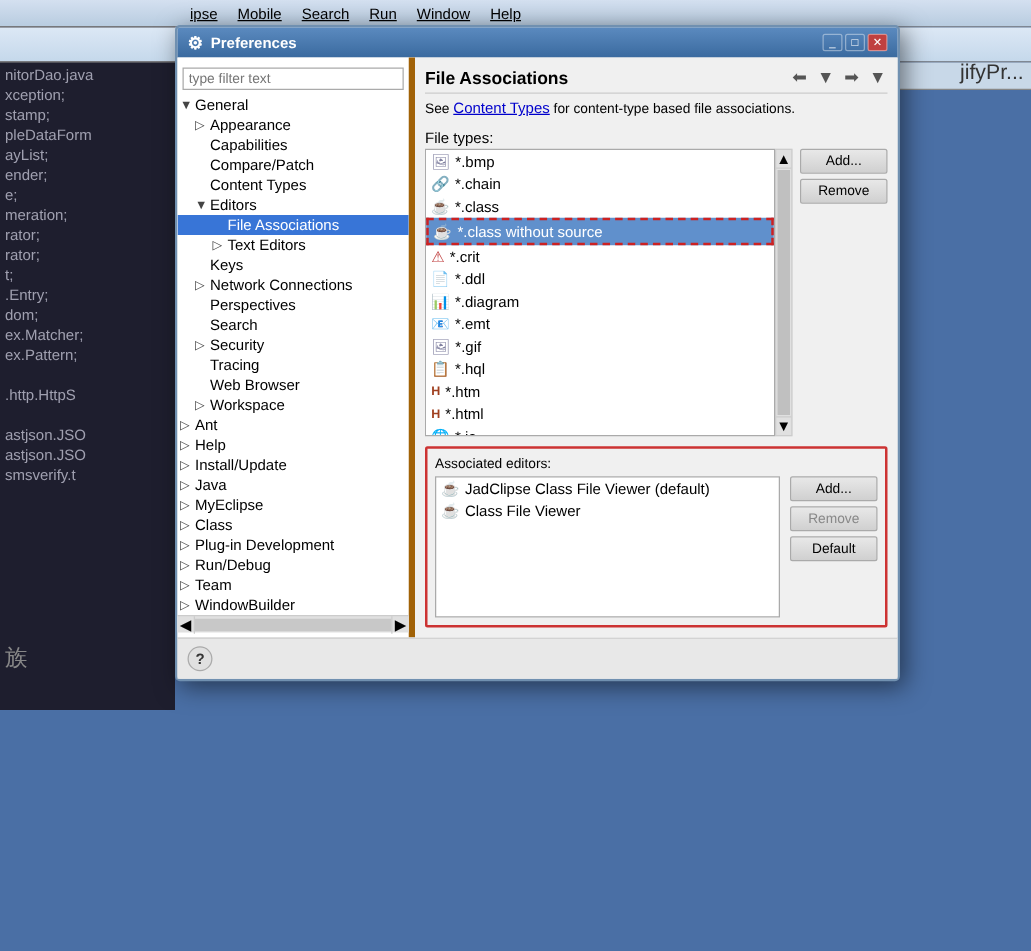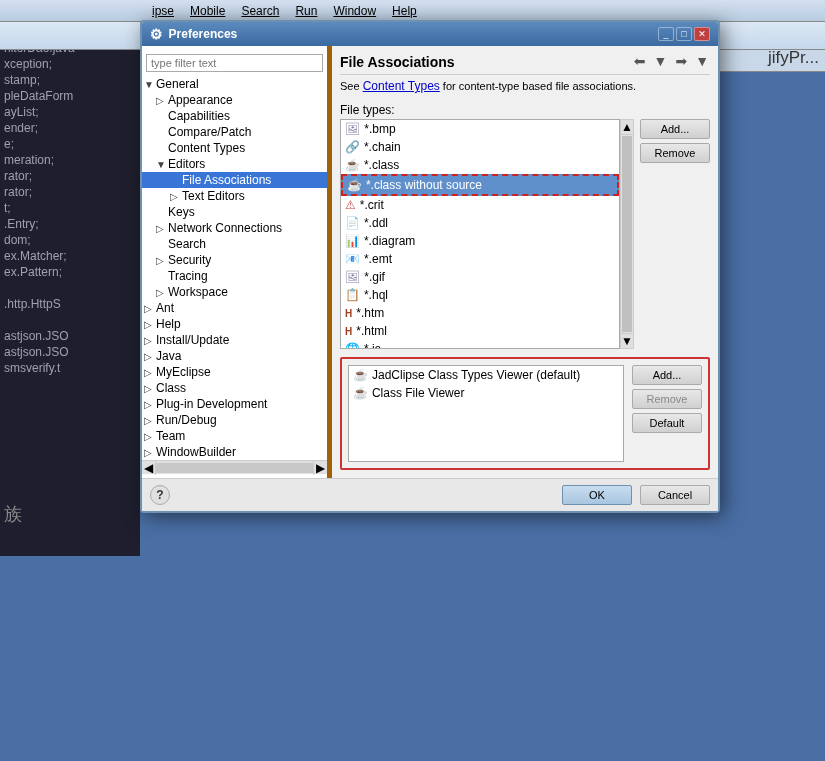--- a/index.html
+++ b/index.html
@@ -6,21 +6,21 @@
     body { background: #4a7ab5; width: 825px; height: 761px; overflow: hidden; position: relative; }
 
     .eclipse-bg {
       position: absolute;
       top: 0; left: 0; right: 0; bottom: 0;
       background: #4a6fa5;
     }
 
     .code-panel {
       position: absolute;
-      top: 0; left: 0;
+      top: 12px; left: 0;
       width: 140px;
       height: 556px;
       background: #1e1e2e;
       color: #c0c0c0;
       font-family: monospace;
       font-size: 11px;
       padding: 40px 4px 4px 4px;
       overflow: hidden;
     }
 
@@ -427,29 +427,37 @@
           <div class="tree-item" style="padding-left:14px;">
             <span class="arrow">&nbsp;</span>
             <span>Keys</span>
           </div>
           <div class="tree-item" style="padding-left:14px;">
             <span class="arrow">▷</span>
             <span>Network Connections</span>
           </div>
           <div class="tree-item" style="padding-left:14px;">
             <span class="arrow">&nbsp;</span>
+            <span>Perspectives</span>
+          </div>
+          <div class="tree-item" style="padding-left:14px;">
+            <span class="arrow">&nbsp;</span>
             <span>Search</span>
           </div>
           <div class="tree-item" style="padding-left:14px;">
             <span class="arrow">▷</span>
             <span>Security</span>
           </div>
           <div class="tree-item" style="padding-left:14px;">
             <span class="arrow">&nbsp;</span>
             <span>Tracing</span>
+          </div>
+          <div class="tree-item" style="padding-left:14px;">
+            <span class="arrow">&nbsp;</span>
+            <span>Web Browser</span>
           </div>
           <div class="tree-item" style="padding-left:14px;">
             <span class="arrow">▷</span>
             <span>Workspace</span>
           </div>
           <div class="tree-item">
             <span class="arrow">▷</span>
             <span>Ant</span>
           </div>
           <div class="tree-item">
@@ -579,44 +587,41 @@
             </div>
           </div>
 
           <div class="file-list-buttons">
             <button class="dialog-btn">Add...</button>
             <button class="dialog-btn">Remove</button>
           </div>
         </div>
 
         <div class="associated-section">
+          <div style="font-size:11px; margin-bottom:4px;">Associated editors:</div>
           <div class="assoc-row">
             <div class="assoc-list-container">
               <div class="file-list-item">
                 <span style="color:#c08020; font-size:12px;">☕</span>
-                <span>JadClipse Class Types Viewer (default)</span>
+                <span>JadClipse Class File Viewer (default)</span>
               </div>
               <div class="file-list-item">
                 <span style="color:#c08020; font-size:12px;">☕</span>
                 <span>Class File Viewer</span>
               </div>
             </div>
             <div class="assoc-buttons">
               <button class="dialog-btn">Add...</button>
               <button class="dialog-btn" disabled="" style="color:#888;">Remove</button>
               <button class="dialog-btn">Default</button>
             </div>
           </div>
         </div>
 
       </div>
     </div>
 
     <div class="dialog-footer">
       <div class="help-btn">?</div>
-      <div class="footer-btns">
-        <button class="dialog-btn primary">OK</button>
-        <button class="dialog-btn">Cancel</button>
-      </div>
     </div>
 
   </div>
 </div>
 
 </body></html>

